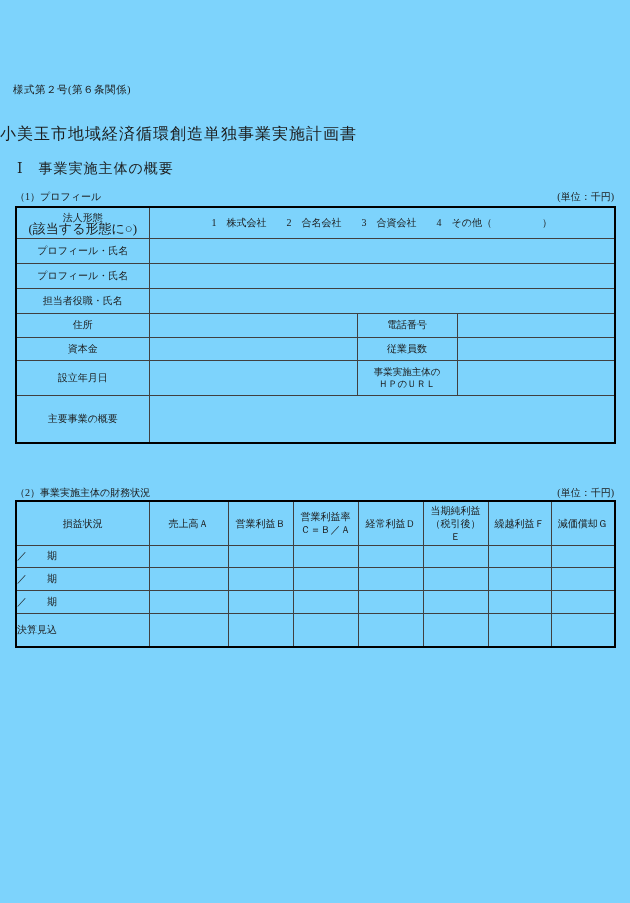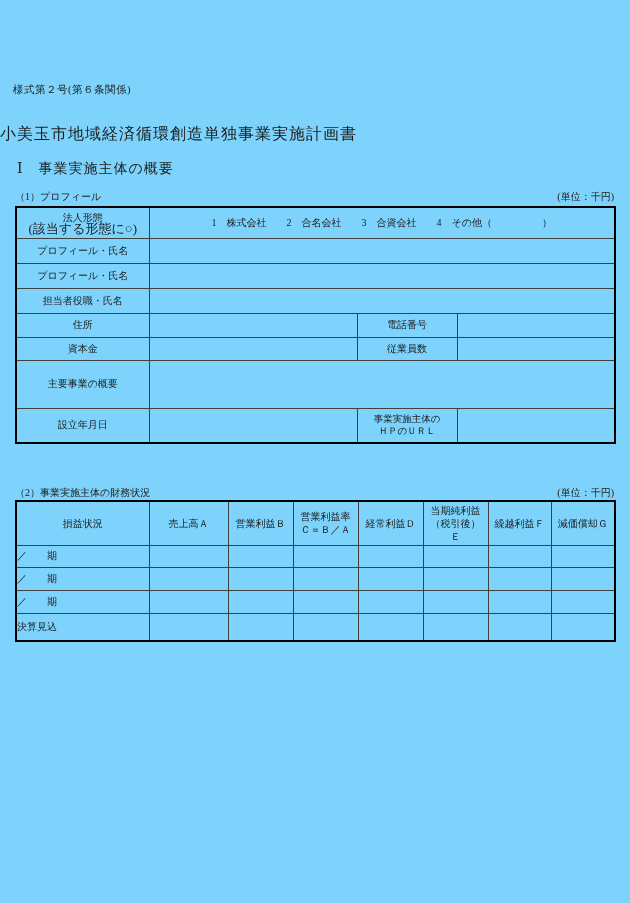--- a/index.html
+++ b/index.html
@@ -103,32 +103,32 @@
       <td></td>
       <td class="lbl">電話番号</td>
       <td></td>
     </tr>
     <tr style="height:23px">
       <td class="lbl">資本金</td>
       <td></td>
       <td class="lbl">従業員数</td>
       <td></td>
     </tr>
-    <tr style="height:48px">
-      <td class="lbl">主要事業の概要</td>
-      <td colspan="3"></td>
-    </tr>
     <tr style="height:35px">
       <td class="lbl">設立年月日</td>
       <td></td>
       <td class="hp-lbl">
         <div>事業実施主体の</div>
         <div>ＨＰのＵＲＬ</div>
       </td>
       <td></td>
+    </tr>
+    <tr style="height:48px">
+      <td class="lbl">主要事業の概要</td>
+      <td colspan="3"></td>
     </tr>
   </tbody>
     </table>
 
   <div class="sub-row second">
     <span>（2）事業実施主体の財務状況</span>
     <span>(単位：千円)</span>
   </div>
 
   <table class="form-table" id="financial-table">
@@ -183,21 +183,21 @@
     <tr style="height:23px">
       <td class="period-cell">／　　期</td>
       <td></td>
           <td></td>
           <td></td>
           <td></td>
           <td></td>
           <td></td>
           <td></td>
     </tr>
-    <tr style="height:28px">
+    <tr style="height:34px">
       <td class="kessan-cell">決算見込</td>
       <td></td>
           <td></td>
           <td></td>
           <td></td>
           <td></td>
           <td></td>
           <td></td>
     </tr>
   </tbody>

